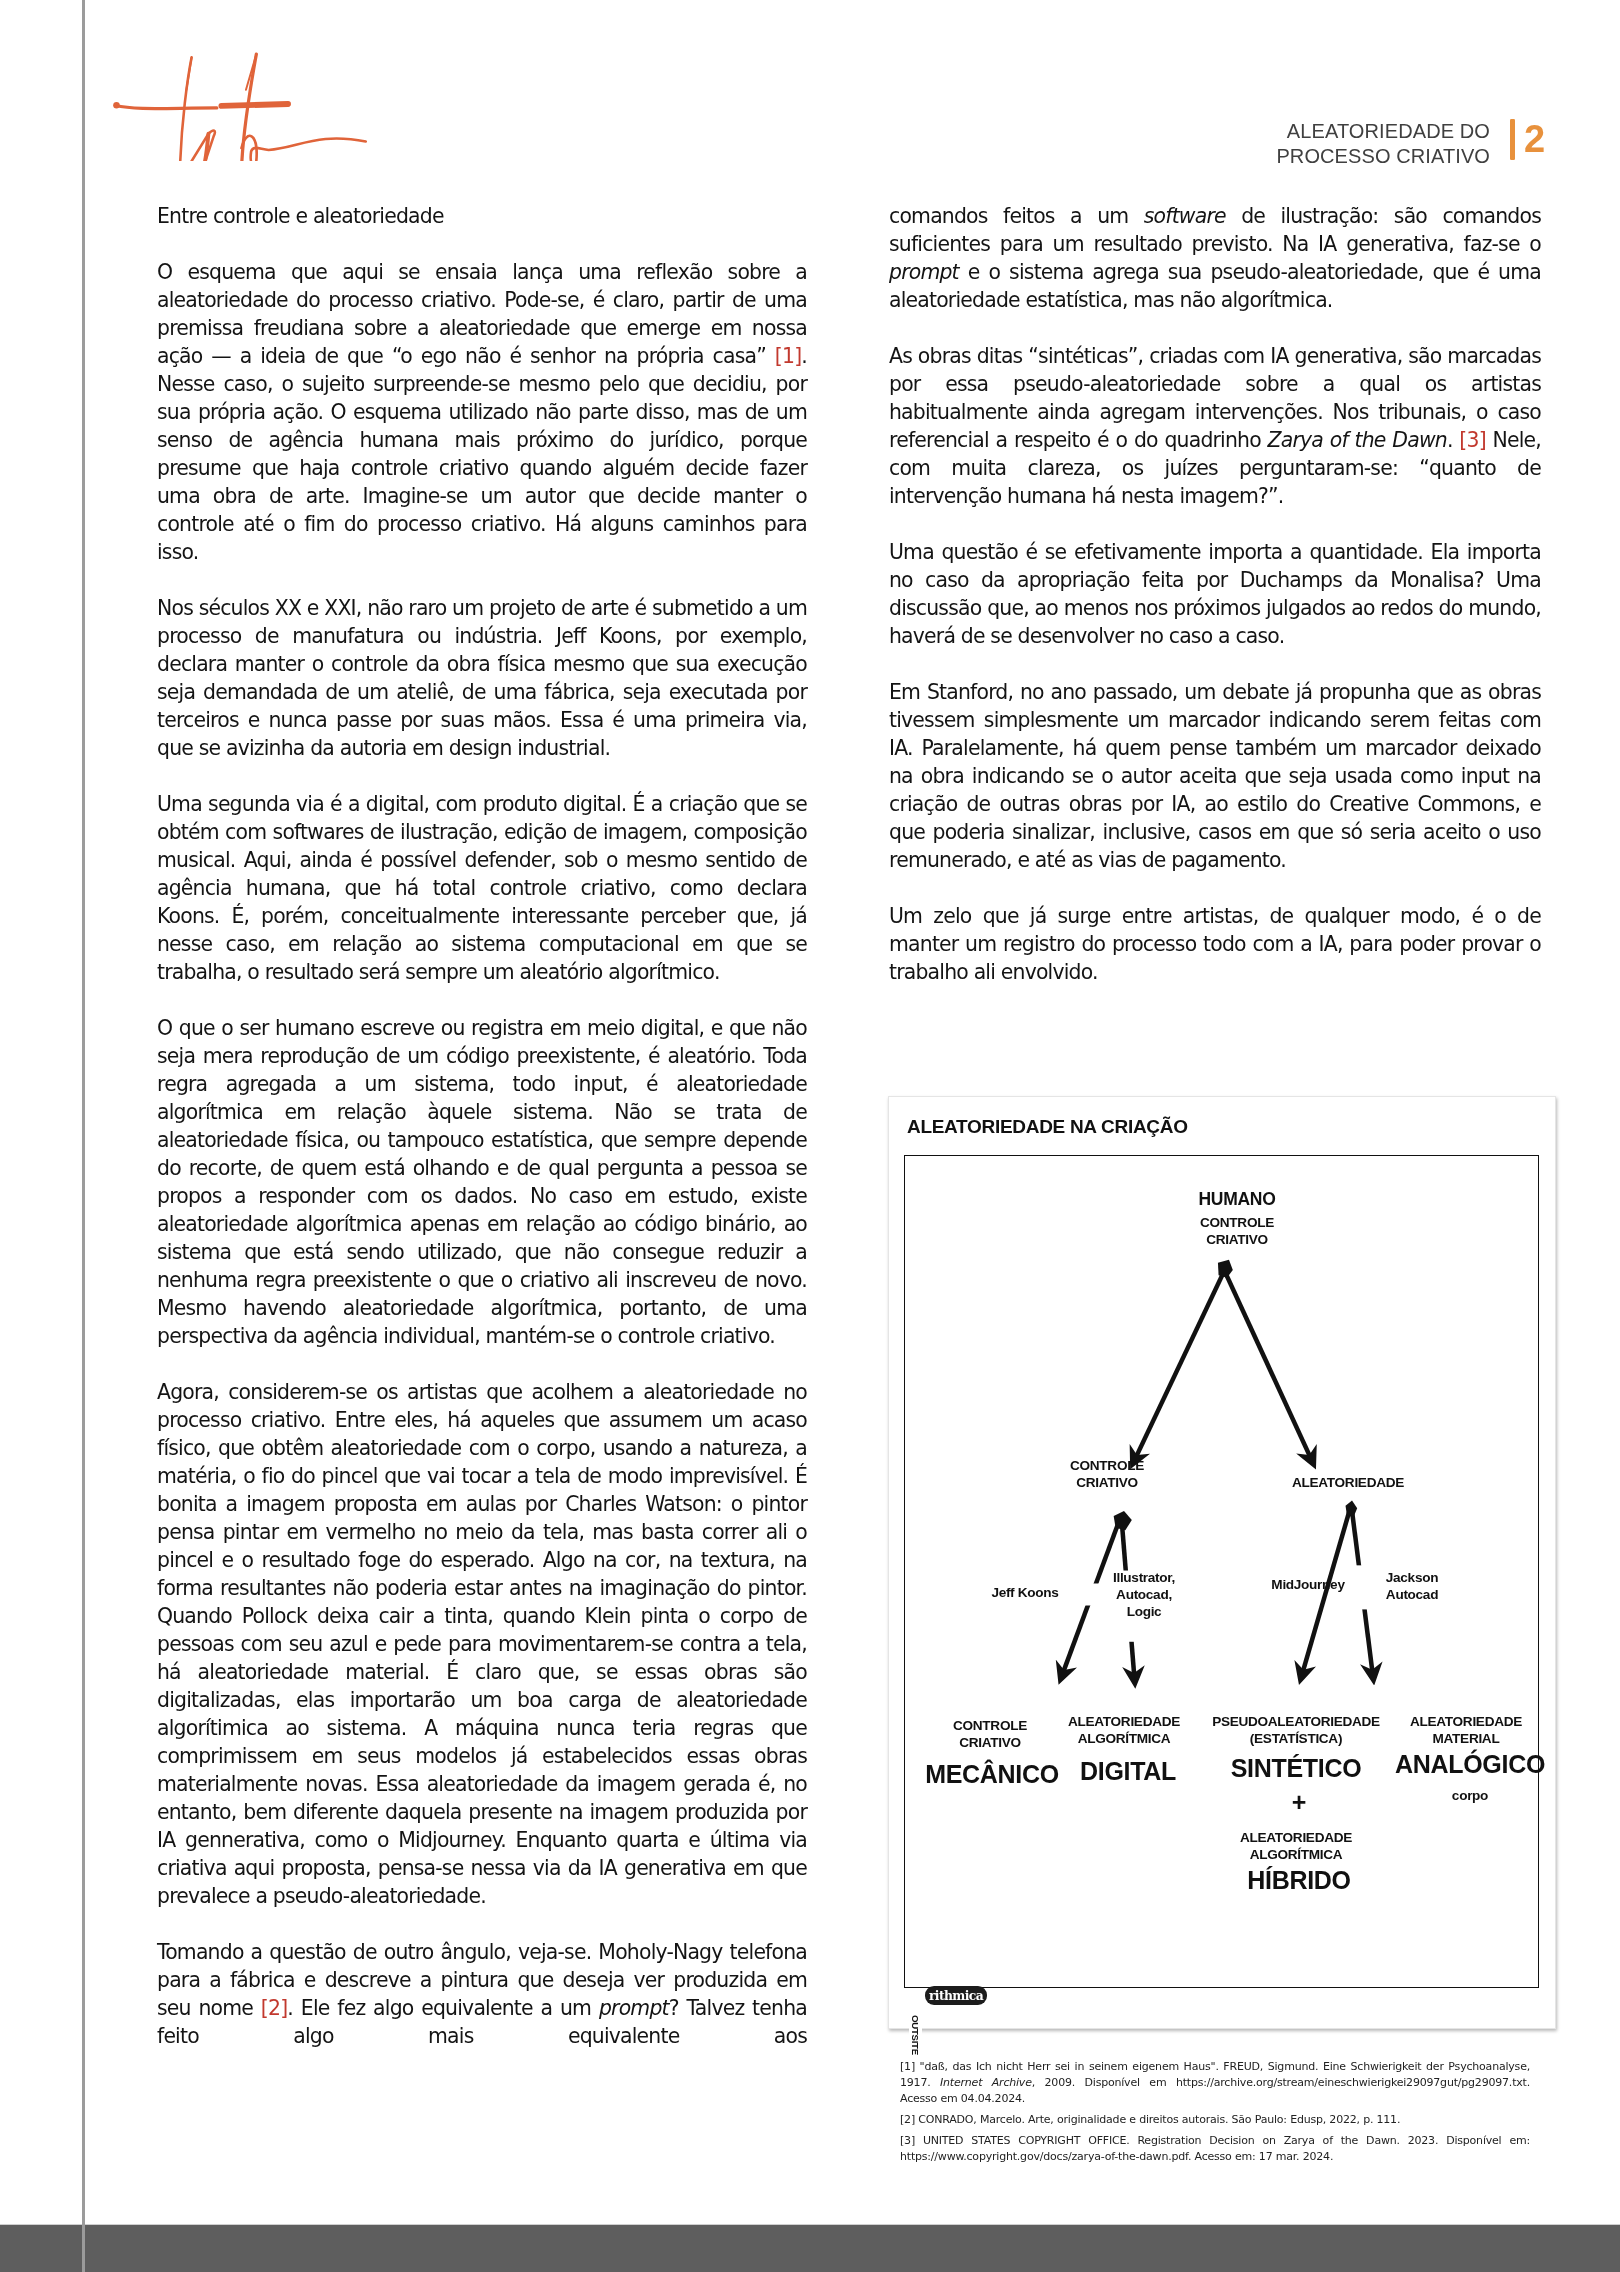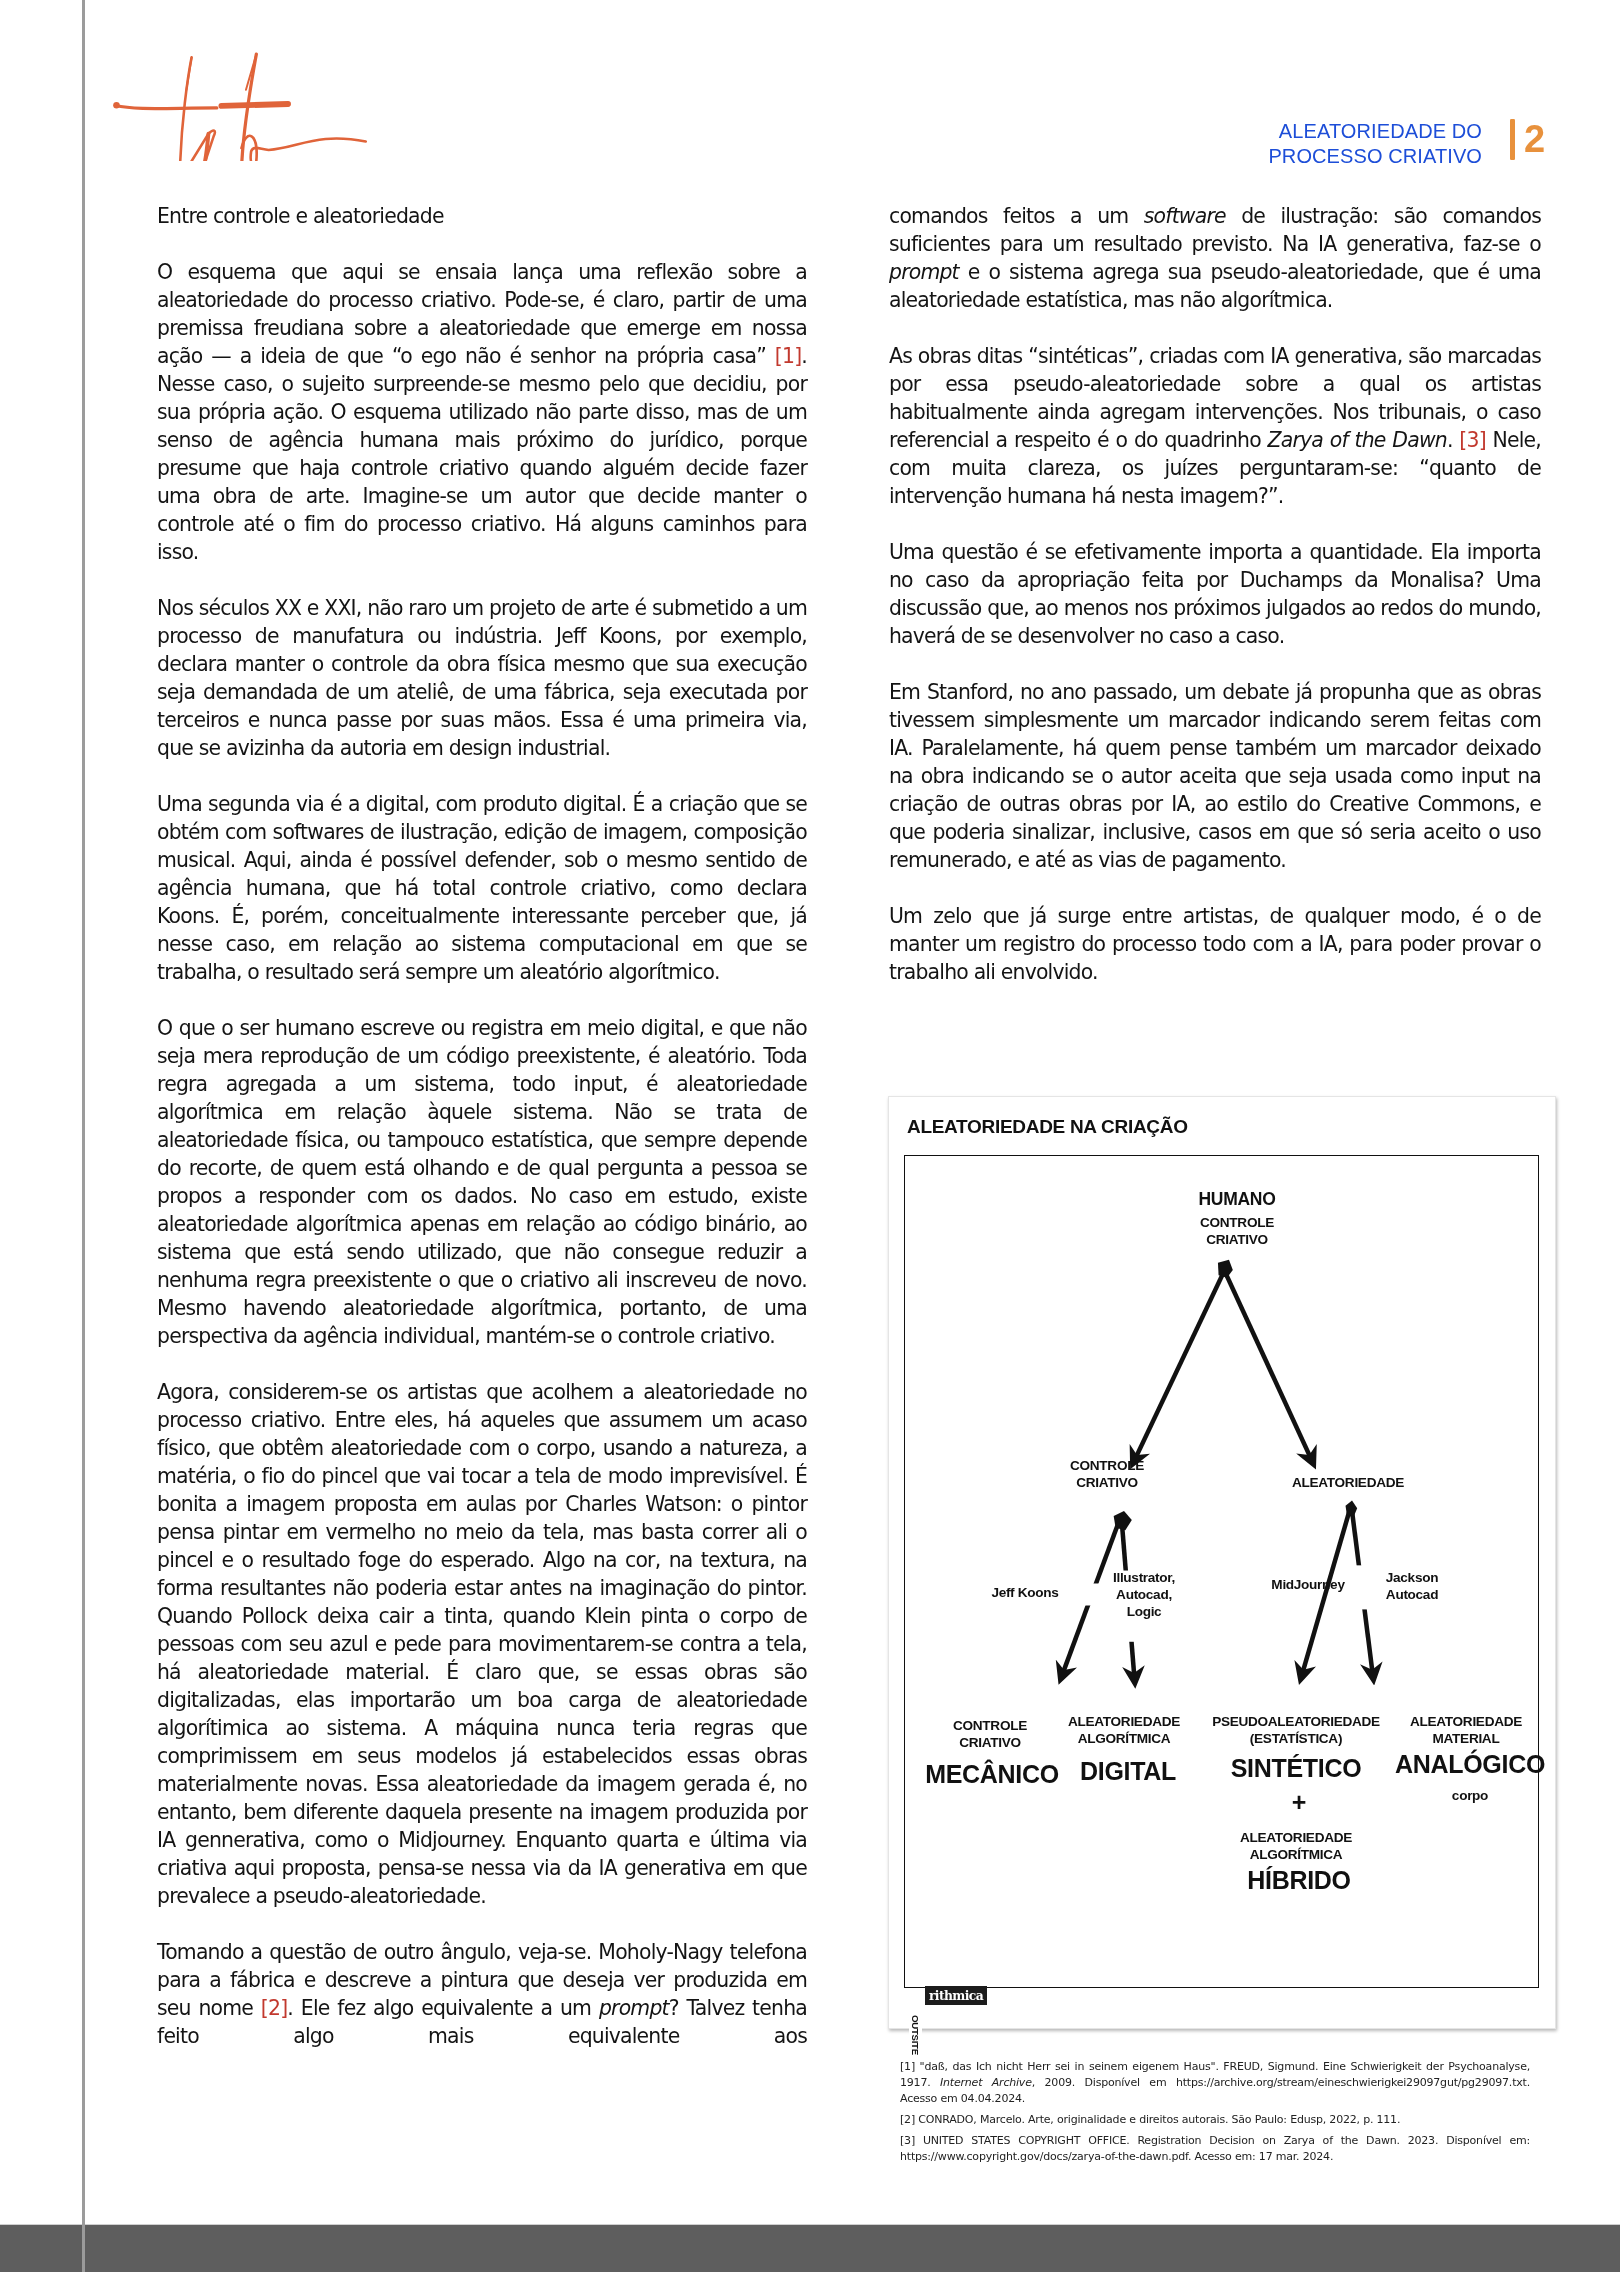--- a/index.html
+++ b/index.html
@@ -6,21 +6,21 @@
   body {
     width: 1620px; height: 2273px; position: relative; overflow: hidden;
     background: #ffffff; color: #111111;
     font-family: "DejaVu Sans", sans-serif;
   }
   .vline { position: absolute; left: 82px; top: 0; width: 2.6px; height: 2273px; background: #9b9b9b; z-index: 2; }
   .footer-band { position: absolute; left: 0; top: 2224px; width: 1620px; height: 49px; background: #5e5e5e; border-top: 1.3px solid #cfcfcf; z-index: 1; }
 
   .logo { position: absolute; left: 110px; top: 24.6px; width: 259px; height: 136px; }
 
-  .running-head { position: absolute; right: 138px; top: 119px; text-align: right; font-family: "Liberation Sans", sans-serif; font-size: 20px; line-height: 24.6px; color: #1d4ed8; letter-spacing: 0.1px; }
+  .running-head { position: absolute; right: 130px; top: 119px; text-align: right; font-family: "Liberation Sans", sans-serif; font-size: 20px; line-height: 24.6px; color: #404040; letter-spacing: 0.1px; }
   .page-num-bar { position: absolute; left: 1510px; top: 119px; width: 5.2px; height: 41px; background: #e8913c; border-radius: 1.3px; }
   .page-num { position: absolute; left: 1524px; top: 117px; font-family: "Liberation Sans", sans-serif; font-weight: bold; font-size: 38px; line-height: 45px; color: #e8913c; }
 
   .col { position: absolute; font-family: "DejaVu Sans", sans-serif; font-size: 20.4px; line-height: 28px; text-align: justify; color: #141414; letter-spacing: -0.8px; word-spacing: 0px; }
   .col-left { left: 157px; top: 202px; width: 662px; }
   .col-right { left: 889px; top: 202px; width: 664px; }
   .col p { margin: 0 12px 28px 0; }
   .col .h { margin: 0 0 28px 0; text-align: left; }
   .ref { color: #c2392e; }
   em { font-style: italic; }
@@ -28,21 +28,21 @@
   .figure-card { position: absolute; left: 888px; top: 1096px; width: 666px; height: 931px; background: #fff; box-shadow: 1.3px 1.9px 3.2px rgba(0,0,0,0.28); border: 0.6px solid #e5e5e5; }
   .figure-title { position: absolute; left: 18px; top: 19.4px; font-family: "Liberation Sans", sans-serif; font-weight: bold; font-size: 19px; letter-spacing: -0.3px; color: #111; }
   .figure-frame { position: absolute; left: 15px; top: 58px; width: 633px; height: 831px; border: 1.9px solid #111; border-left-width: 1.9px; }
   .diagram-svg { position: absolute; left: 0; top: 0; }
   .dlabel { position: absolute; transform: translateX(-50%); text-align: center; font-family: "Liberation Sans", sans-serif; font-weight: bold; color: #111; white-space: nowrap; letter-spacing: -0.3px; padding-left: 26px; }
   .d-small { font-size: 13.6px; line-height: 17px; }
   .d-mid { font-size: 17.5px; line-height: 21px; }
   .d-big { font-size: 25px; line-height: 22px; }
   .d-plain-b { font-weight: bold; font-size: 13.6px; line-height: 17px; }
   .outsite { position: absolute; left: 3.9px; top: 859px; width: 13px; height: 31px; font-family: "Liberation Sans", sans-serif; font-weight: bold; font-size: 9.7px; writing-mode: vertical-rl; color: #111; background: #fff; letter-spacing: -0.3px; line-height: 13px; text-align: center; }
-  .rithmica { position: absolute; left: 36px; top: 889px; width: 62px; height: 19.4px; background: #1c1c1c; color: #fff; font-family: "DejaVu Serif", serif; font-weight: bold; font-size: 12.3px; line-height: 19.4px; text-align: center; letter-spacing: -0.6px; }
+  .rithmica { position: absolute; left: 36px; top: 889px; width: 62px; height: 19.4px; background: #1c1c1c; color: #fff; font-family: "DejaVu Serif", serif; font-weight: bold; font-size: 12.3px; line-height: 19.4px; text-align: center; letter-spacing: -0.6px; border-radius: 9px; }
 
   .footnotes { position: absolute; left: 900px; top: 2059px; width: 630px; font-family: "DejaVu Sans", sans-serif; font-size: 11px; line-height: 16px; color: #222; text-align: justify; letter-spacing: -0.2px; }
   .footnotes p { margin: 0 0 5.2px 0; }
 </style>
 </head>
 <body>
 
 <div class="vline"></div>
 
 <svg class="logo" viewBox="0 0 400 210">

